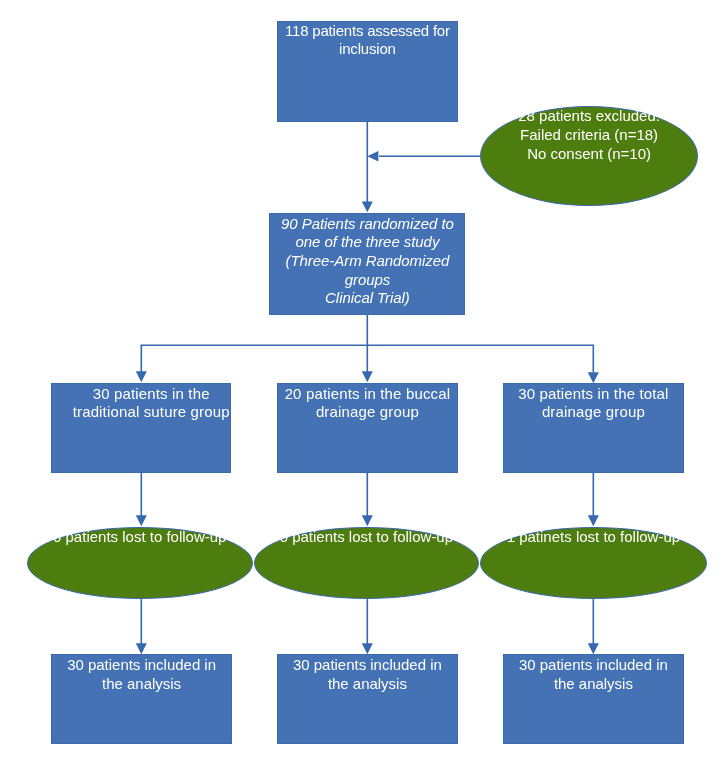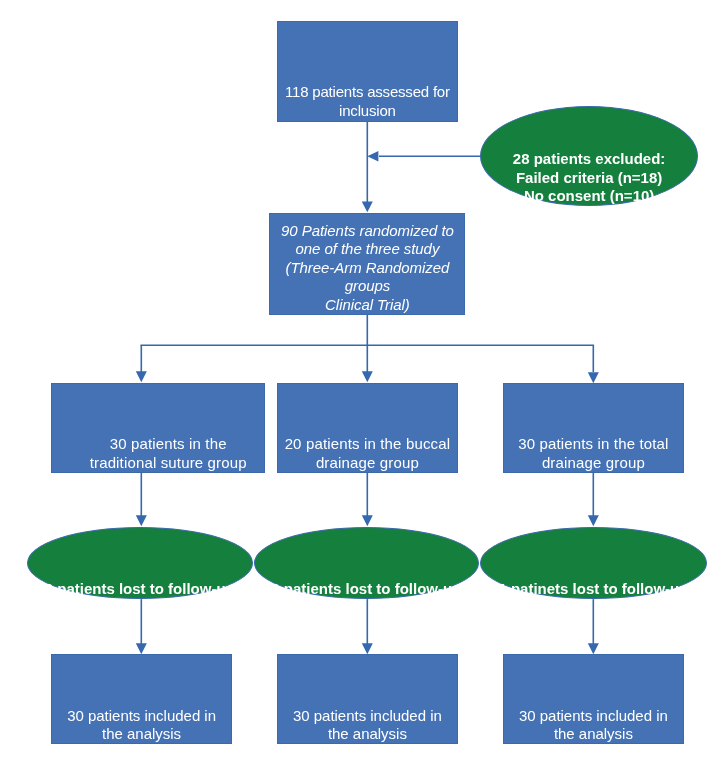--- a/index.html
+++ b/index.html
@@ -1,27 +1,27 @@
 <!DOCTYPE html>
 <html><head>
 <meta charset="utf-8">
 <title>CONSORT Flow Diagram</title>
 <style>
   html,body{margin:0;padding:0;}
   body{width:727px;height:767px;background:#ffffff;font-family:"Liberation Sans",sans-serif;overflow:hidden;}
   #stage{position:relative;width:727px;height:767px;}
-  .node{position:absolute;box-sizing:border-box;display:flex;align-items:flex-end;justify-content:center;color:#ffffff;text-align:center;}
+  .node{position:absolute;box-sizing:border-box;display:flex;align-items:flex-start;justify-content:center;color:#ffffff;text-align:center;}
   .node .txt{width:100%;line-height:18.6px;font-size:15px;position:relative;top:0.7px;-webkit-font-smoothing:antialiased;transform:translateZ(0);}
   .rect{background:#4472B4;border:1px solid #3A6AAC;}
   .tight1 .txt{letter-spacing:-0.2px;}
   .tight2 .txt{letter-spacing:-0.06px;font-style:italic;}
   .tight3 .txt{letter-spacing:-0.02px;}
   .wide1 .txt{letter-spacing:0.15px;}
   .up1 .txt{top:-0.3px;}
-  .ell{background:#15803d;border:1px solid #3A6AAC;border-radius:50%;font-weight:bold;}
+  .ell{background:#4d7c0f;border:1px solid #3A6AAC;border-radius:50%;}
   svg.conn{position:absolute;left:0;top:0;width:727px;height:767px;overflow:visible;}
 </style>
 </head>
 <body>
 
 <div id="stage">
 
   <svg class="conn">
     <g stroke="#3568AE" stroke-width="1.6" fill="#3568AE">
 
@@ -74,21 +74,21 @@
   <div class="node rect tight2" style="left:269.4px;top:213.2px;width:196.1px;height:101.6px;">
     <div class="txt">
       <div class="line">90 Patients randomized to</div>
       <div class="line">one of the three study</div>
       <div class="line">(Three-Arm Randomized</div>
       <div class="line">groups</div>
       <div class="line">Clinical Trial)</div>
     </div>
   </div>
 
-  <div class="node rect wide1" style="left:51.2px;top:383px;width:214px;height:89.8px;padding-left:20px;">
+  <div class="node rect wide1" style="left:51.2px;top:383px;width:180px;height:89.8px;padding-left:20px;">
     <div class="txt">
       <div class="line">30 patients in the</div>
       <div class="line">traditional suture group</div>
     </div>
   </div>
   <div class="node rect wide1" style="left:276.8px;top:383px;width:181.2px;height:89.8px;">
     <div class="txt">
       <div class="line">20 patients in the buccal</div>
       <div class="line">drainage group</div>
     </div>

